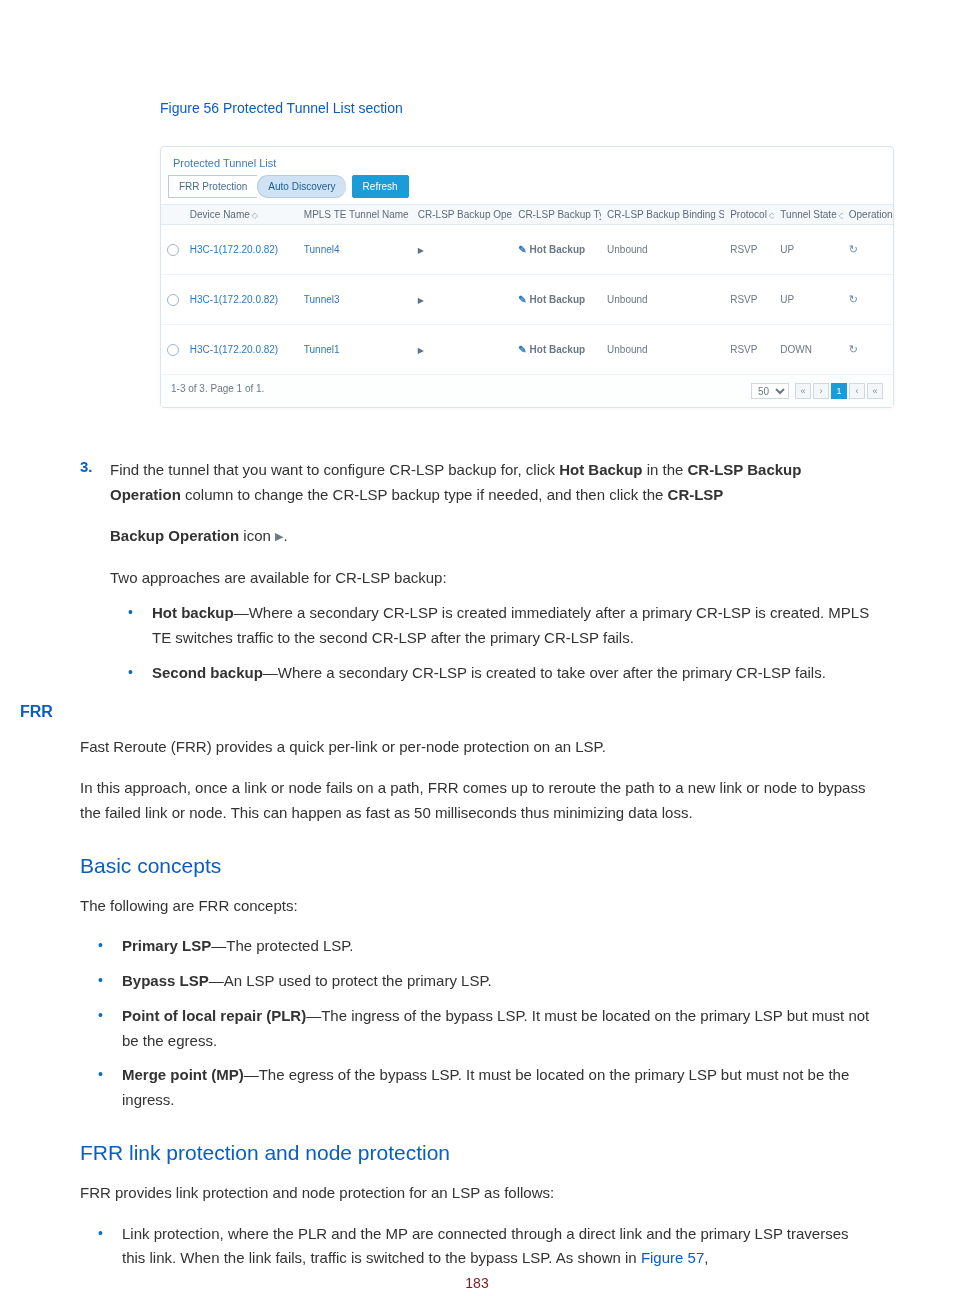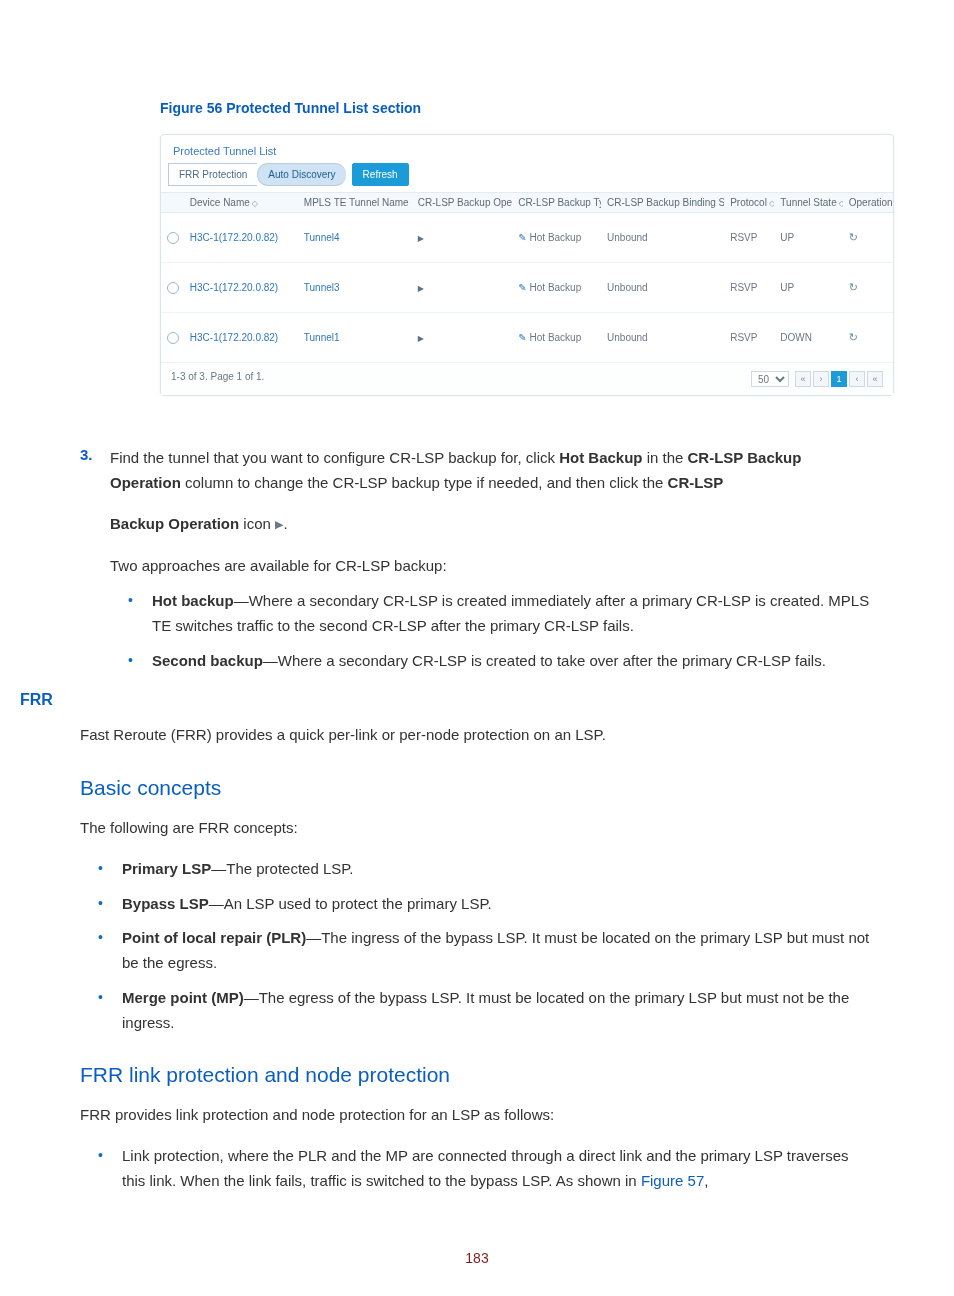--- a/index.html
+++ b/index.html
@@ -13,24 +13,24 @@
   }
   .page {
     box-sizing: border-box;
     width: 954px;
     min-height: 1296px;
     padding: 100px 80px 40px 80px;
     position: relative;
   }
   .figure-caption {
     color: #0a5ec0;
-    font-weight: bold;
+    font-weight: normal;
     font-size: 14px;
     margin-left: 80px;
-    margin-bottom: 18px;
+    margin-bottom: 30px;
   }
 
   
   .panel {
     border: 1px solid #d9e4ee;
     border-radius: 4px;
     font-size: 10px;
     color: #6b7b8a;
     margin-left: 80px;
     margin-right: -20px;
@@ -99,21 +99,21 @@
   }
   table.grid td .link { color: #2f78bf; cursor: pointer; }
   .radio-dot {
     width: 10px; height: 10px;
     border: 1px solid #9db6cc;
     border-radius: 50%;
     display: inline-block;
     vertical-align: middle;
   }
   .sort-ind { color: #8ca2b5; font-size: 8px; margin-left: 2px; }
-  .hot-backup-cell { color: #2f78bf; cursor: pointer; }
+  .hot-backup-cell { color: #2f78bf; cursor: pointer; font-weight: bold; }
   .hot-backup-cell .edit-icon { margin-right: 3px; color:#2f78bf; font-size:10px; }
   .play-icon { color: #5c738a; font-size: 8px; }
   .refresh-icon-cell { color:#6b8aa5; font-size:11px; cursor:pointer; }
   .panel-footer {
     display:flex;
     justify-content: space-between;
     align-items:flex-start;
     padding:8px 10px;
     font-size:10px;
     color:#6b7885;
@@ -344,20 +344,21 @@
     <div class="sub-p">Two approaches are available for CR-LSP backup:</div>
 
     <ul class="doc-bullets">
       <li><b>Hot backup</b><span>—Where a secondary CR-LSP is created immediately after a primary CR-LSP is created. MPLS TE switches traffic to the second CR-LSP after the primary CR-LSP fails.</span></li>
       <li><b>Second backup</b><span>—Where a secondary CR-LSP is created to take over after the primary CR-LSP fails.</span></li>
     </ul>
 
     <div class="sidebar-heading">FRR</div>
 
     <p class="para">Fast Reroute (FRR) provides a quick per-link or per-node protection on an LSP.</p>
+    <p class="para">In this approach, once a link or node fails on a path, FRR comes up to reroute the path to a new link or node to bypass the failed link or node. This can happen as fast as 50 milliseconds thus minimizing data loss.</p>
 
     <div class="h2">Basic concepts</div>
     <p class="para">The following are FRR concepts:</p>
 
     <ul class="doc-bullets" style="margin-left:18px;">
       <li><b>Primary LSP</b><span>—The protected LSP.</span></li>
       <li><b>Bypass LSP</b><span>—An LSP used to protect the primary LSP.</span></li>
       <li><b>Point of local repair (PLR)</b><span>—The ingress of the bypass LSP. It must be located on the primary LSP but must not be the egress.</span></li>
       <li><b>Merge point (MP)</b><span>—The egress of the bypass LSP. It must be located on the primary LSP but must not be the ingress.</span></li>
     </ul>

